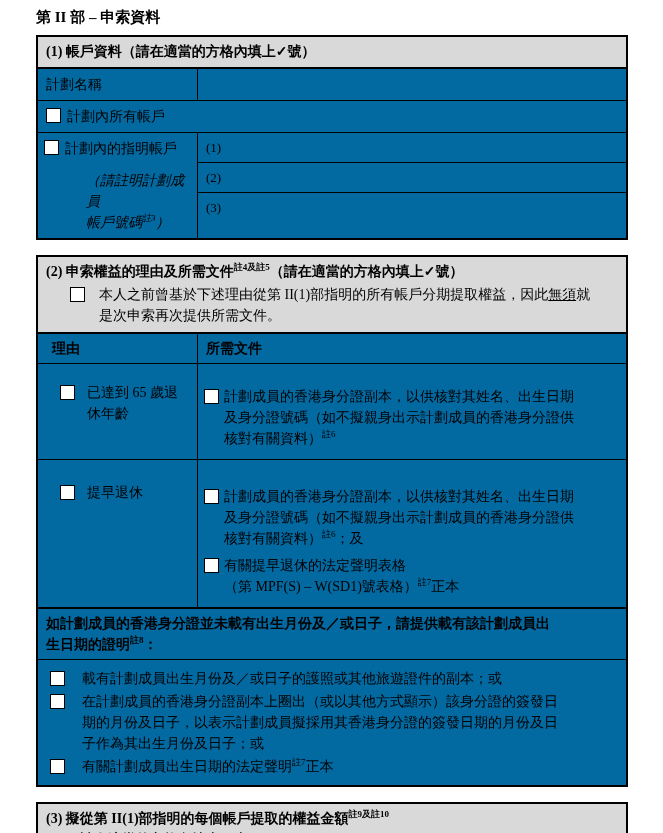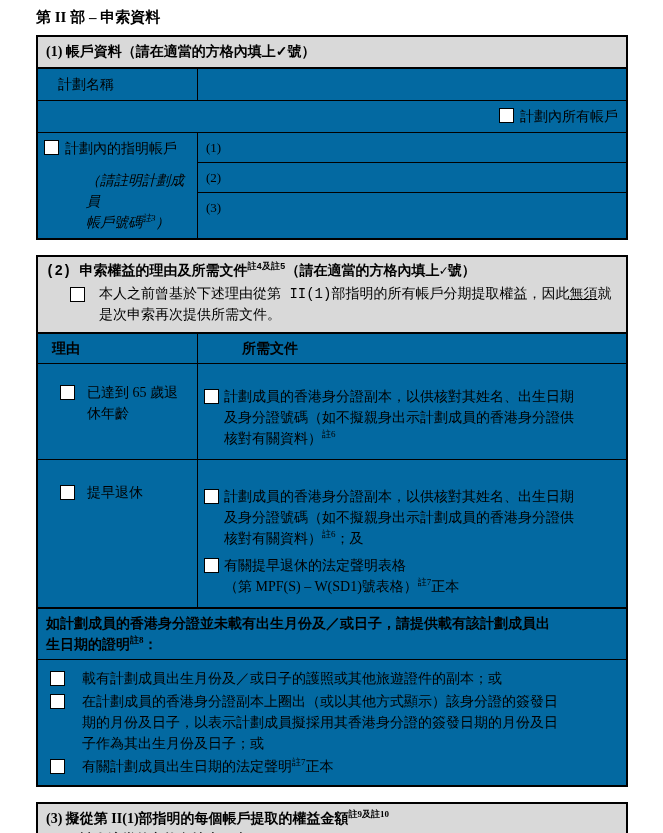--- a/index.html
+++ b/index.html
@@ -21,21 +21,21 @@
   .cell-left{width:160px;border-right:1.5px solid #000;box-sizing:border-box;padding:5px 4px 5px 6px;flex:none;}
   .cell-right{flex:1;padding:5px 8px 5px 6px;}
   .cb{display:inline-block;width:13px;height:13px;border:1.5px solid #000;background:#fff;flex:none;box-sizing:content-box;}
   .inline-cb{vertical-align:-2px;margin-right:6px;}
   .acct-line{border-bottom:1.5px solid #000;height:29px;line-height:29px;padding:0 8px;font-size:13px;}
   .acct-line:last-child{border-bottom:none;}
   .spec-note{font-style:italic;margin-left:42px;margin-top:11px;}
   .prior-wrap{display:flex;gap:14px;margin:2px 0 1px 24px;font-weight:normal;font-size:14px;}
   .prior-wrap .cb{margin-top:3px;}
   .ul{text-decoration:underline;}
-  .colhdr{font-weight:bold;gap:36px;}
+  .colhdr{font-weight:bold;}
   .colhdr .cell-left{padding:4px 4px 4px 14px;}
   .colhdr .cell-right{padding:4px 8px;}
   .reason-item{display:flex;gap:12px;padding:8px 0 0 16px;}
   .reason-item .cb{margin-top:3px;}
   .doc-item{display:flex;gap:5px;margin-top:6px;}
   .doc-item .cb{margin-top:3px;}
   .doc-item:first-child{margin-top:14px;}
   .doc-gap{}
   .bold-row{border-bottom:1.5px solid #000;border-top:0.5px solid #000;padding:4px 8px;font-weight:bold;font-size:14px;}
   .opts{padding:6px 8px 8px 12px;}
@@ -48,26 +48,26 @@
 <body>
 
 <div class="page">
 
   <div class="page-title">第 II 部 – 申索資料</div>
 
   <div class="tbl">
     <div class="sec-header sec-title" style="background: rgb(217, 217, 217);">(1) 帳戶資料（請在適當的方格內填上✓號）</div>
 
     <div class="row">
-      <div class="cell-left" style="width:160px;padding-left:20px;">計劃名稱</div>
+      <div class="cell-left" style="width:160px;padding-left:8px;">計劃名稱</div>
       <div class="cell-right"></div>
     </div>
 
     <div class="row">
-      <div class="cell-right" style="padding-left:8px;text-align:right;">
+      <div class="cell-right" style="padding-left:8px;">
         <span class="cb inline-cb"></span><span>計劃內所有帳戶</span>
       </div>
     </div>
 
     <div class="row">
       <div class="cell-left">
         <div>
           <span class="cb inline-cb"></span><span>計劃內的指明帳戶</span>
         </div>
         <div class="spec-note">
@@ -79,21 +79,21 @@
         <div class="acct-line"><span>(1)</span></div>
         <div class="acct-line"><span>(2)</span></div>
         <div class="acct-line"><span>(3)</span></div>
       </div>
     </div>
   </div>
 
   <div class="tbl-gap"></div>
 
   <div class="tbl">
-    <div class="sec-header" style="background: rgb(217, 217, 217); font-family: Liberation Mono, monospace;">
+    <div class="sec-header" style="background: rgb(217, 217, 217);">
       <div class="sec-title">
         <span>(2) 申索權益的理由及所需文件</span><span class="sup">註4及註5</span><span>（請在適當的方格內填上✓號）</span>
       </div>
       <div class="prior-wrap">
         <span class="cb"></span>
         <div>
           <span>本人之前曾基於下述理由從第 II(1)部指明的所有帳戶分期提取權益，因此</span><span class="ul">無須</span><span>就</span><br>
           <span>是次申索再次提供所需文件。</span>
         </div>
       </div>

